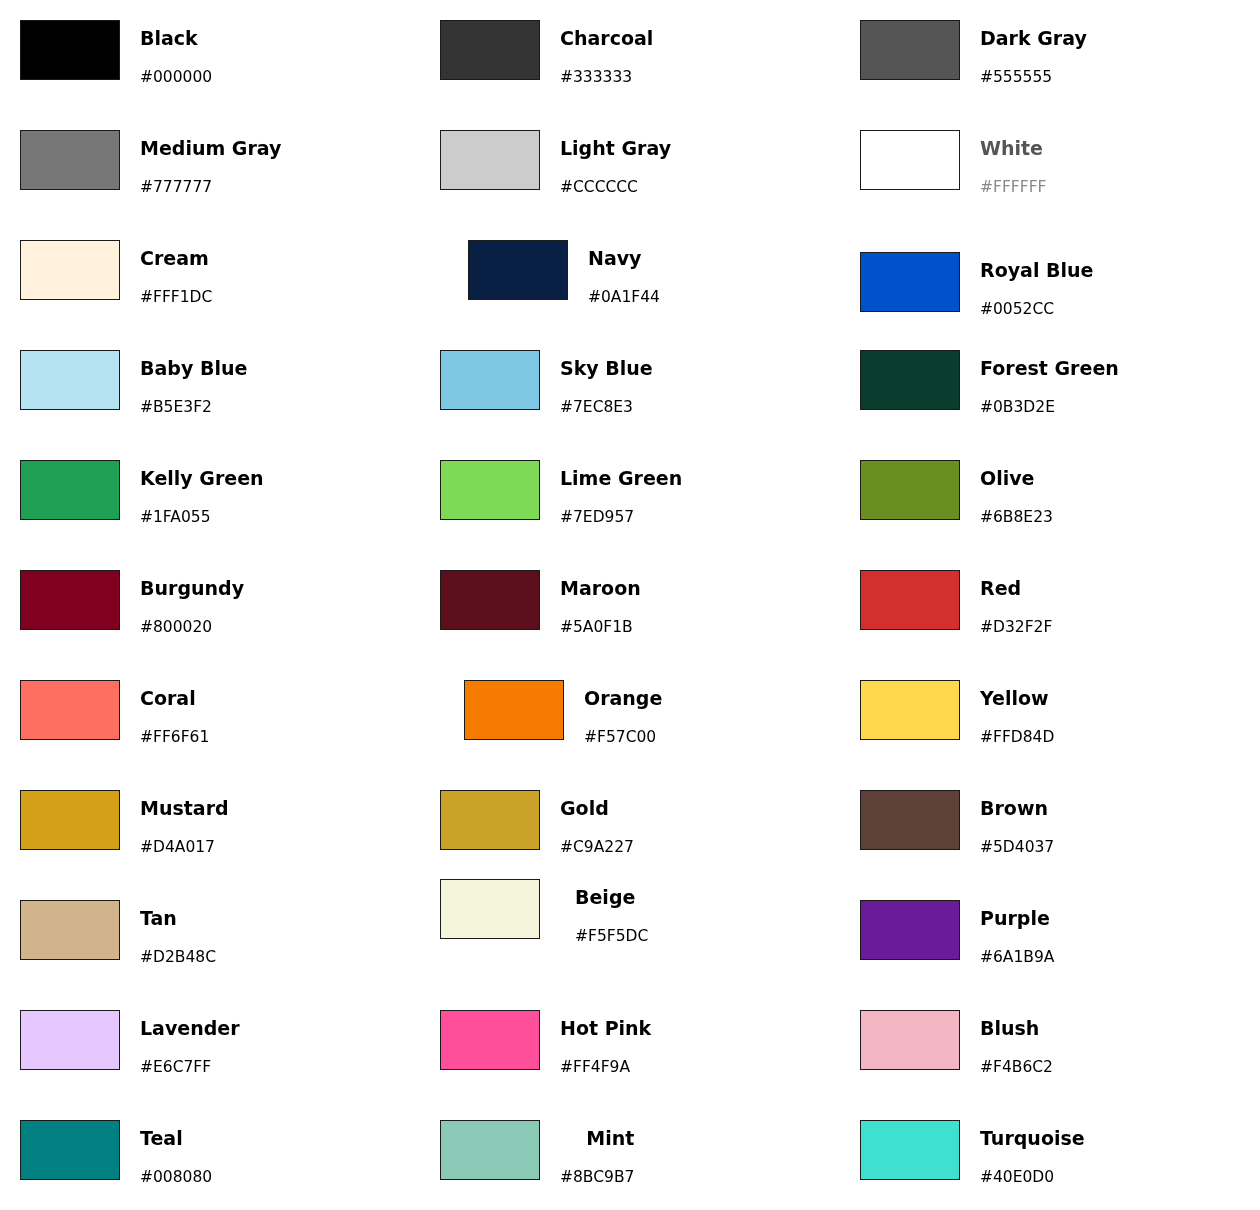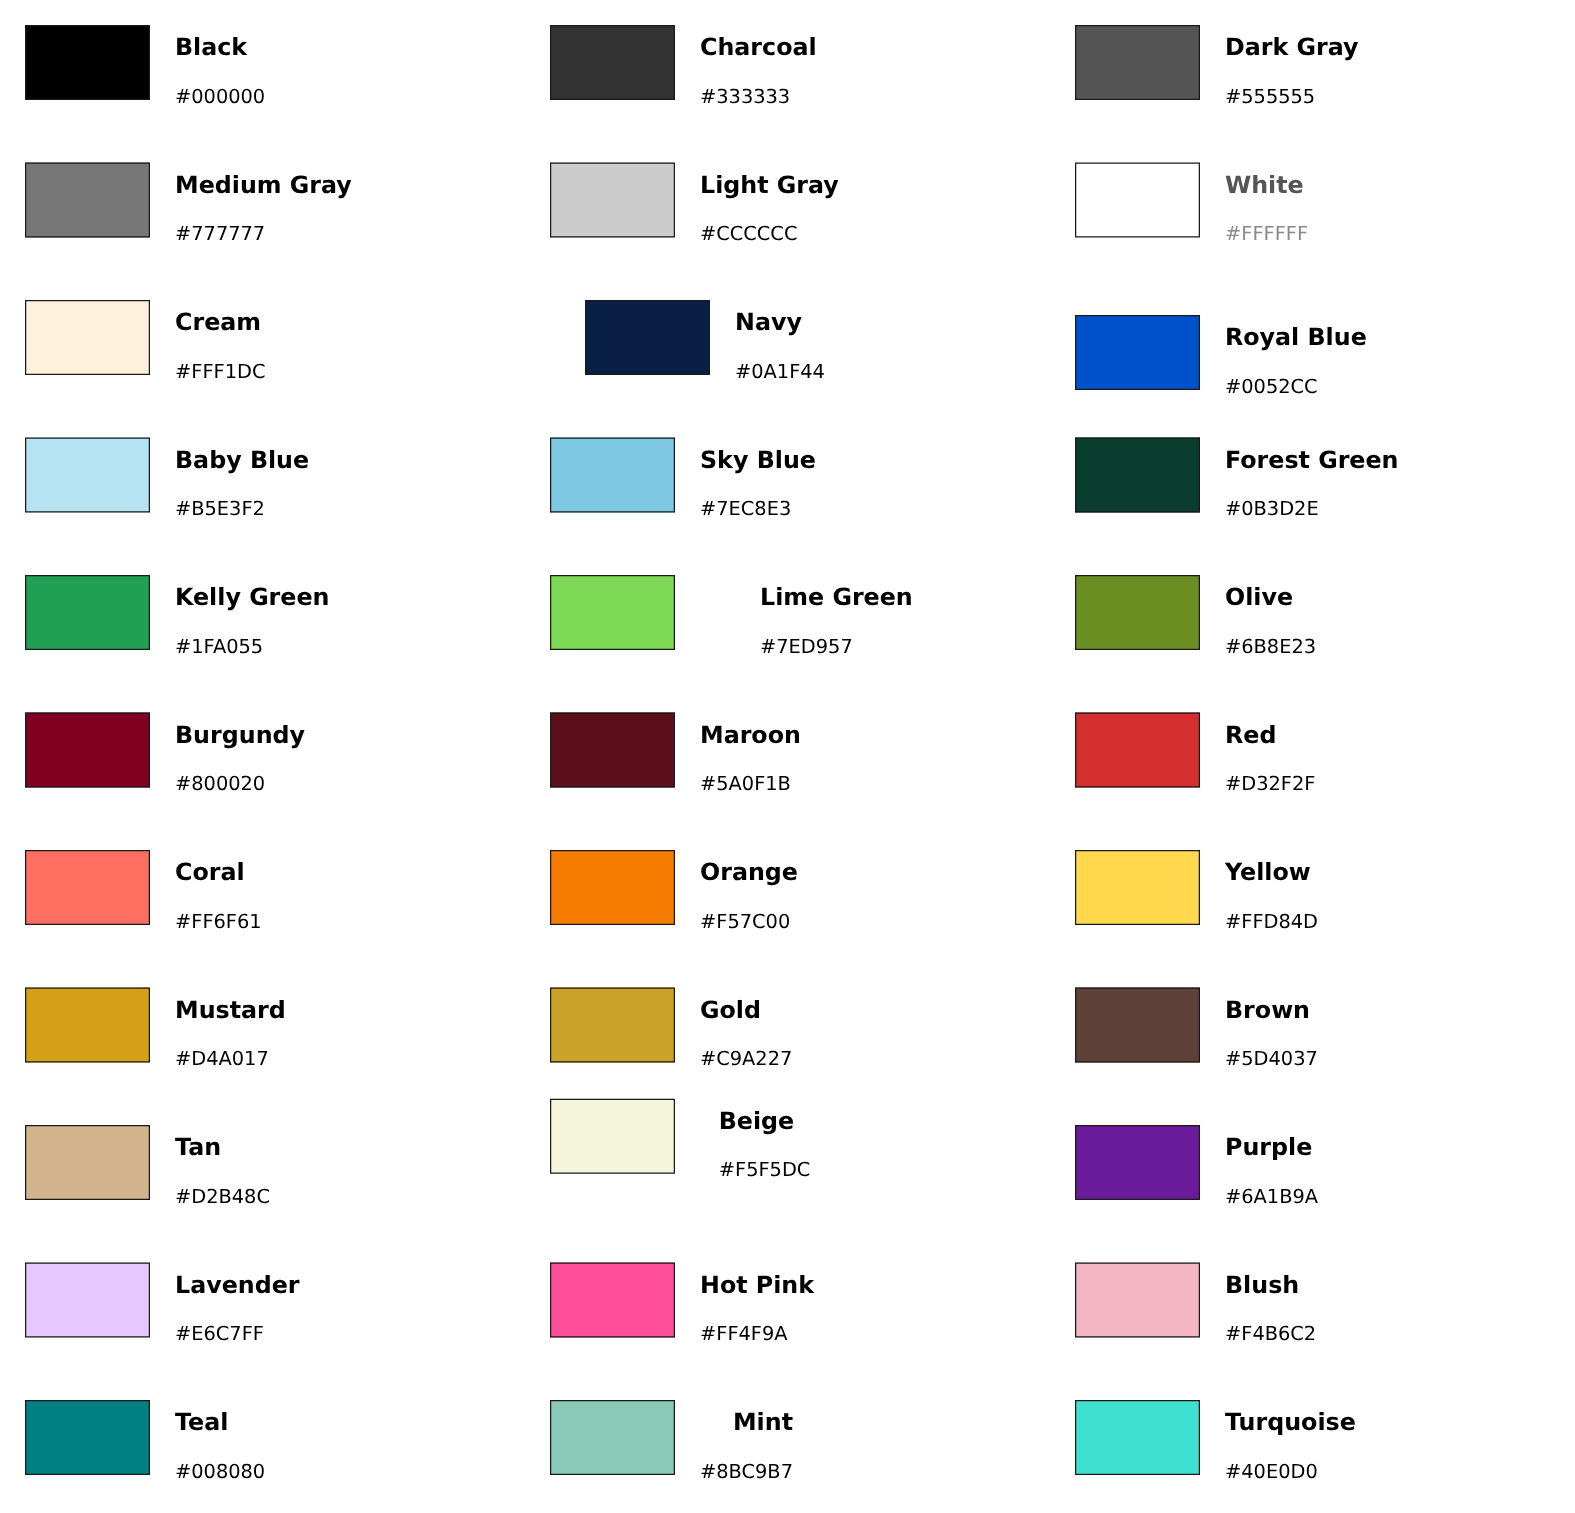--- a/index.html
+++ b/index.html
@@ -155,21 +155,21 @@
         <div class="swatch-hex">#0B3D2E</div>
       </div>
     </div>
     <div class="swatch-row" style="left: 20px; top: 460px;">
       <div class="swatch-chip" style="background-color: rgb(31, 160, 85); border-color: rgb(26, 26, 26);"></div>
       <div class="swatch-text">
         <div class="swatch-name">Kelly Green</div>
         <div class="swatch-hex">#1FA055</div>
       </div>
     </div>
-    <div class="swatch-row" style="left: 440px; top: 460px; gap: 48px;">
+    <div class="swatch-row" style="left: 440px; top: 460px;">
       <div class="swatch-chip" style="background-color: rgb(126, 217, 87); border-color: rgb(26, 26, 26);"></div>
       <div class="swatch-text">
         <div class="swatch-name">Lime Green</div>
         <div class="swatch-hex">#7ED957</div>
       </div>
     </div>
     <div class="swatch-row" style="left: 860px; top: 460px;">
       <div class="swatch-chip" style="background-color: rgb(107, 142, 35); border-color: rgb(26, 26, 26);"></div>
       <div class="swatch-text">
         <div class="swatch-name">Olive</div>
@@ -197,21 +197,21 @@
         <div class="swatch-hex">#D32F2F</div>
       </div>
     </div>
     <div class="swatch-row" style="left: 20px; top: 680px;">
       <div class="swatch-chip" style="background-color: rgb(255, 111, 97); border-color: rgb(26, 26, 26);"></div>
       <div class="swatch-text">
         <div class="swatch-name">Coral</div>
         <div class="swatch-hex">#FF6F61</div>
       </div>
     </div>
-    <div class="swatch-row" style="left: 440px; top: 680px;">
+    <div class="swatch-row" style="left: 464px; top: 680px;">
       <div class="swatch-chip" style="background-color: rgb(245, 124, 0); border-color: rgb(26, 26, 26);"></div>
       <div class="swatch-text">
         <div class="swatch-name">Orange</div>
         <div class="swatch-hex">#F57C00</div>
       </div>
     </div>
     <div class="swatch-row" style="left: 860px; top: 680px;">
       <div class="swatch-chip" style="background-color: rgb(255, 216, 77); border-color: rgb(26, 26, 26);"></div>
       <div class="swatch-text">
         <div class="swatch-name">Yellow</div>

